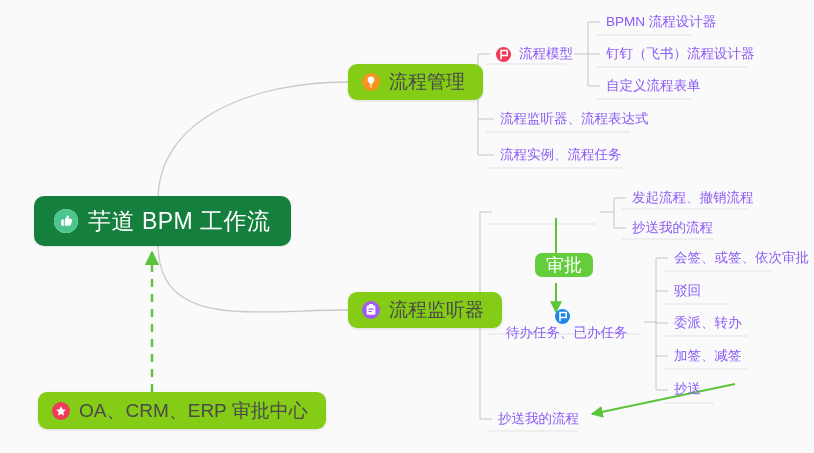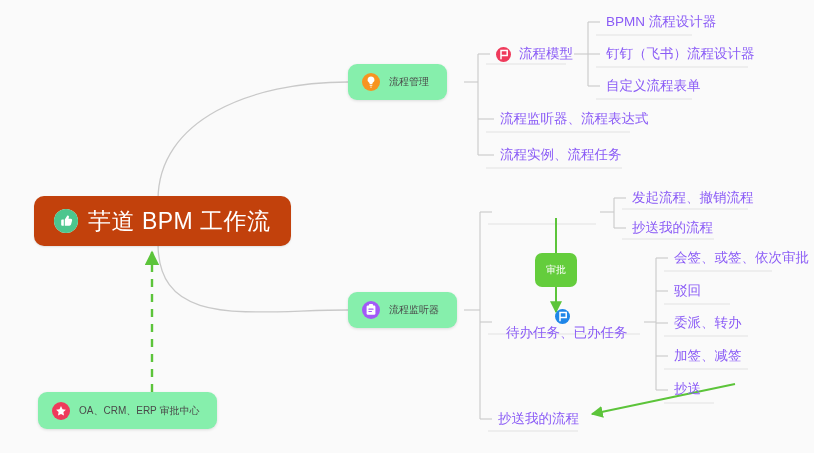--- a/index.html
+++ b/index.html
@@ -10,61 +10,61 @@
     position:relative;overflow:hidden;
     -webkit-font-smoothing:antialiased;
   }
   #canvas{position:absolute;left:0;top:0;width:814px;height:453px;}
   svg.edges{position:absolute;left:0;top:0;width:814px;height:453px;pointer-events:none;}
 
   .node{position:absolute;box-sizing:border-box;display:flex;align-items:center;white-space:nowrap;}
 
   
   .root{
-    background:#c2410c;
+    background:#15803d;
     color:#ffffff;
     border-radius:10px;
     padding:0 20px;
     height:50px;
     font-size:23px;
     letter-spacing:.5px;
     box-shadow:0 1px 2px rgba(0,0,0,.10);
   }
   .root .txt{margin-left:10px;}
 
   
   .card{
-    background:#86efac;
+    background:#84cc16;
     border-radius:9px;
     height:36px;
     padding:0 18px 0 14px;
-    font-size:10px;
+    font-size:19px;
     color:#4a4a4a;
     box-shadow:0 1px 3px rgba(0,0,0,.12);
   }
   .card .txt{margin-left:9px;}
 
   
   .leaf{
     font-size:13.5px;
     color:#8b5cf6;
     height:26px;
     padding:0 8px 0 6px;
   }
   .leaf .txt{margin-left:8px;}
   .leaf.noicon .txt{margin-left:0;}
 
   
   .badge{
     background:#64cd3c;
     color:#ffffff;
     border-radius:7px;
-    height:34px;
+    height:24px;
     padding:0 11px;
-    font-size:10px;
+    font-size:18px;
     justify-content:center;
   }
 
   
   .ic{width:18px;height:18px;border-radius:50%;flex:0 0 auto;
       display:flex;align-items:center;justify-content:center;}
   .ic svg{display:block;}
   .ic-lg{width:24px;height:24px;}
   .ic-sm{width:15px;height:15px;}
 

